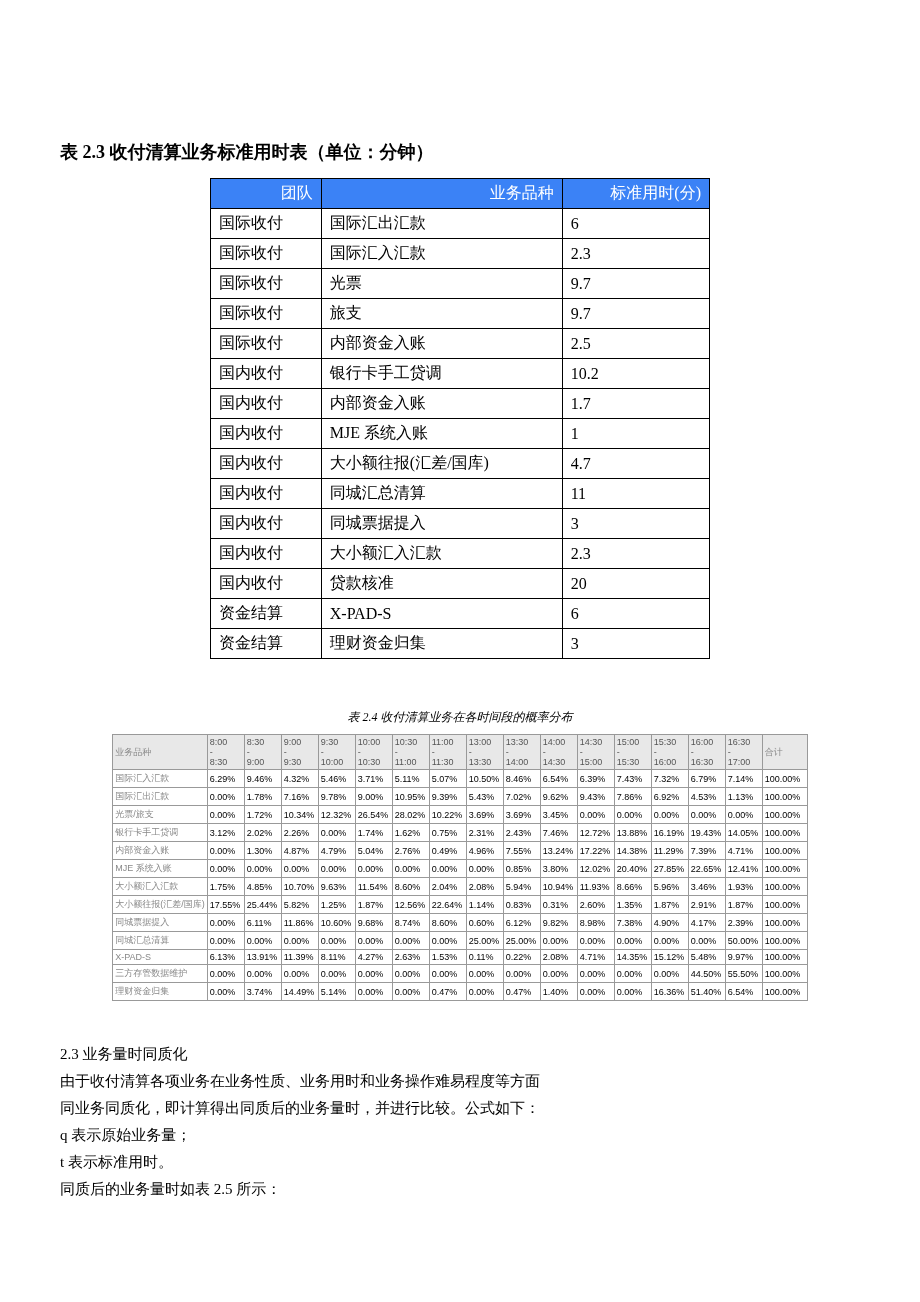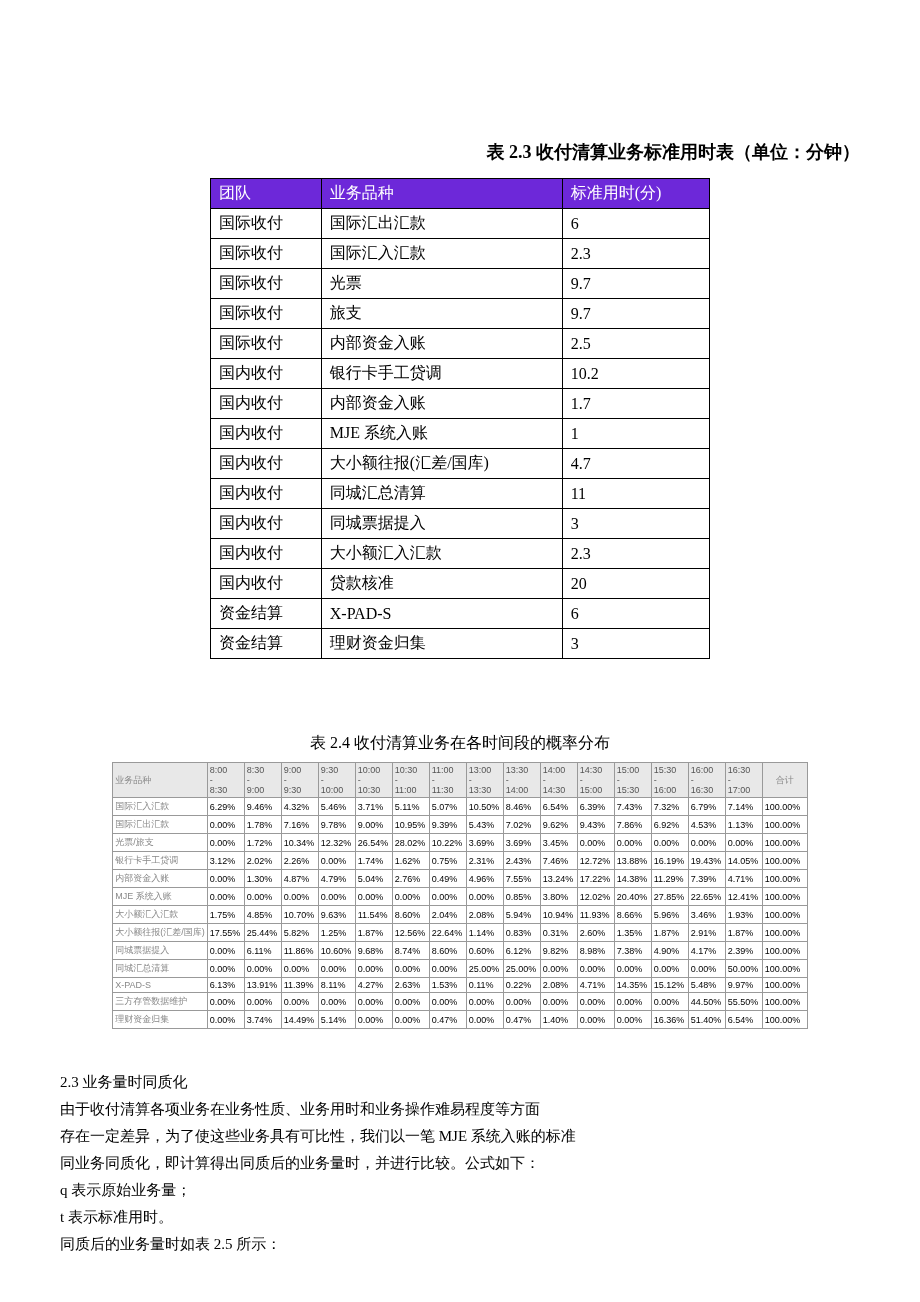--- a/index.html
+++ b/index.html
@@ -10,21 +10,21 @@
     font-size: 14px;
     color: #000;
     width: 920px;
   }
   .page {
     width: 920px;
     padding: 120px 60px 60px 60px;
     box-sizing: border-box;
   }
   .tbl-title {
-    text-align: right;
+    text-align: left;
     font-weight: bold;
     font-size: 18px;
     margin: 20px 0 14px 0;
     font-family: "SimSun", "宋体", serif;
   }
   .tbl23-wrap {
     display: flex;
     justify-content: center;
   }
   table.tbl23 {
@@ -32,30 +32,32 @@
     width: 500px;
     font-family: "SimSun", "宋体", serif;
     font-size: 16px;
   }
   table.tbl23 th, table.tbl23 td {
     border: 1px solid #000;
     padding: 4px 8px;
     text-align: left;
   }
   table.tbl23 th {
-    background: #6d28d9;
+    background: #3b82f6;
     color: #fff;
     font-weight: normal;
+    text-align: right;
   }
   .tbl24-title {
     text-align: center;
-    font-size: 16px;
+    font-size: 12px;
     font-weight: normal;
-    margin: 74px 0 8px 0;
+    margin: 50px 0 8px 0;
     font-family: "SimSun", "宋体", serif;
+    font-style: italic;
   }
   .tbl24-wrap {
     display: flex;
     justify-content: center;
     margin: 0 0 40px 0;
   }
   table.tbl24 {
     border-collapse: collapse;
     font-size: 9px;
     font-family: Arial, "SimSun", sans-serif;
@@ -80,21 +82,20 @@
   table.tbl24 td.rowlabel {
     width: 82px;
     color: #888;
   }
   table.tbl24 th.col {
     width: 32px;
   }
   table.tbl24 th.sumcol {
     width: 40px;
     color: #888;
-    text-align: center;
   }
   table.tbl24 th .top { display: block; }
   table.tbl24 th .dash { display: block; }
   table.tbl24 th .bot { display: block; }
   .body-text {
     margin: 30px 0 0 0;
     font-size: 15px;
     line-height: 1.8;
     font-family: "SimSun", "宋体", serif;
   }
@@ -532,20 +533,19 @@
             <td>6.54%</td>
             <td>100.00%</td>
           </tr>
         </tbody>
     </table>
   </div>
 
   <div class="body-text">
     <p>2.3 业务量时同质化</p>
     <p>由于收付清算各项业务在业务性质、业务用时和业务操作难易程度等方面</p>
-    <p>存在一定差异，为了使这些业务具有可比性，我们以一笔 MJE 系统入账的标准</p>
     <p>同业务同质化，即计算得出同质后的业务量时，并进行比较。公式如下：</p>
     <p>q 表示原始业务量；</p>
     <p>t 表示标准用时。</p>
     <p>同质后的业务量时如表 2.5 所示：</p>
   </div>
 
 </div>
 
 </body></html>

